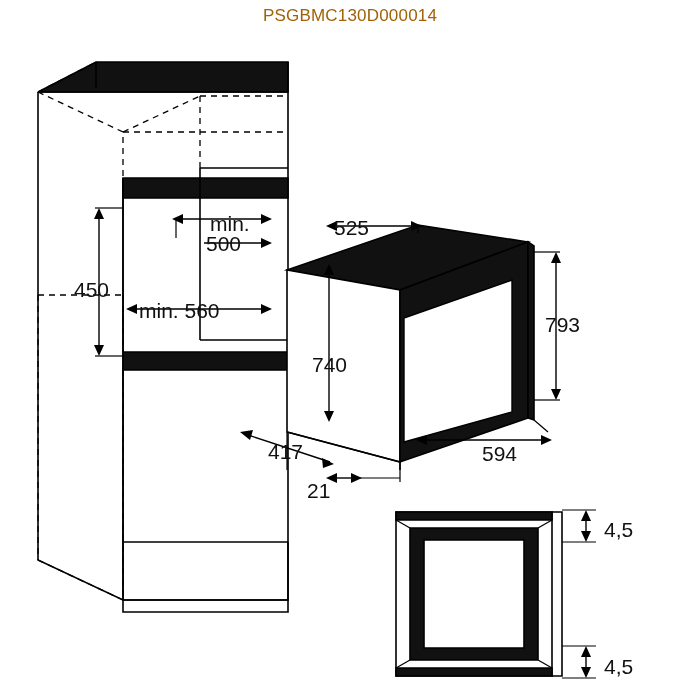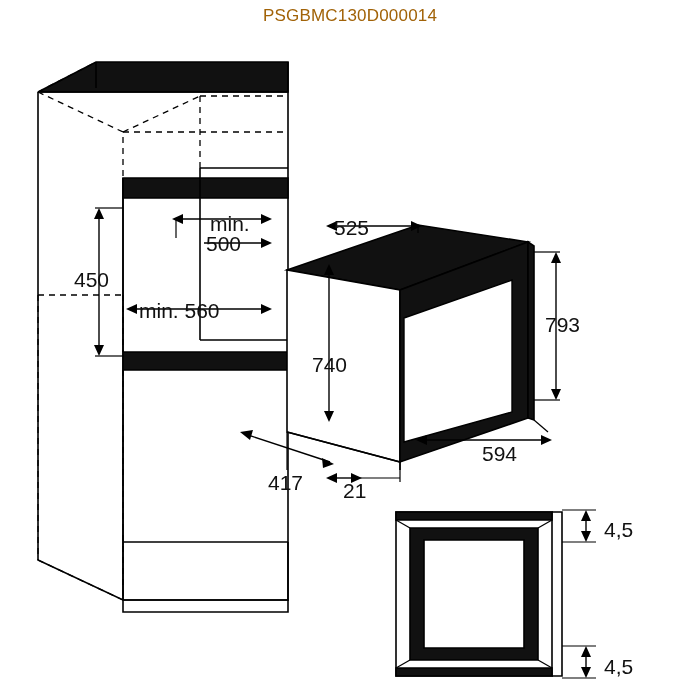--- a/index.html
+++ b/index.html
@@ -205,26 +205,26 @@
         <path d="M581 667 L586 678 L591 667" fill="#000000" stroke="none"></path>
         <path d="M562 646 L596 646" stroke-width="1.2"></path>
         <path d="M562 678 L596 678" stroke-width="1.2"></path>
       </g>
 
     </g>
   </svg>
 
   <div class="dim" style="left:210px; top:212px;">min.</div>
   <div class="dim" style="left:206px; top:232px;">500</div>
-  <div class="dim" style="left:74px; top:268px;">450</div>
+  <div class="dim" style="left:74px; top:278px;">450</div>
   <div class="dim" style="left:139px; top:299px;">min.  560</div>
 
   <div class="dim" style="left:334px; top:216px;text-align:right;">525</div>
   <div class="dim" style="left:312px; top:353px;">740</div>
   <div class="dim" style="left:545px; top:313px;">793</div>
-  <div class="dim" style="left:268px; top:440px;margin-top:31px;">417</div>
+  <div class="dim" style="left:268px; top:440px;">417</div>
   <div class="dim" style="left:482px; top:442px;">594</div>
-  <div class="dim" style="left:307px; top:479px;margin-left:36px;">21</div>
+  <div class="dim" style="left:307px; top:479px;">21</div>
 
   <div class="dim" style="left:604px; top:518px;">4,5</div>
   <div class="dim" style="left:604px; top:655px;">4,5</div>
 
 </div>
 
 </body></html>

